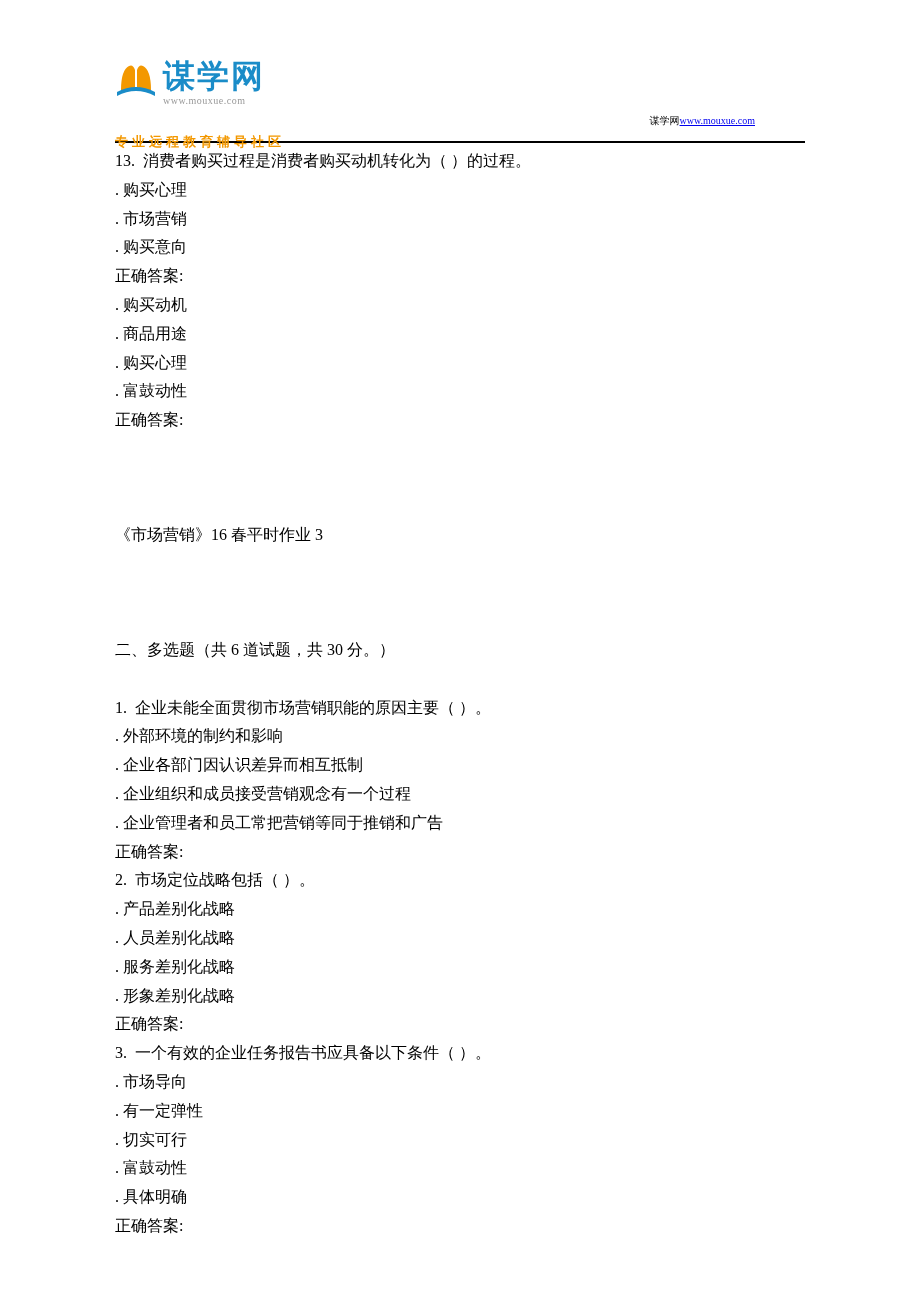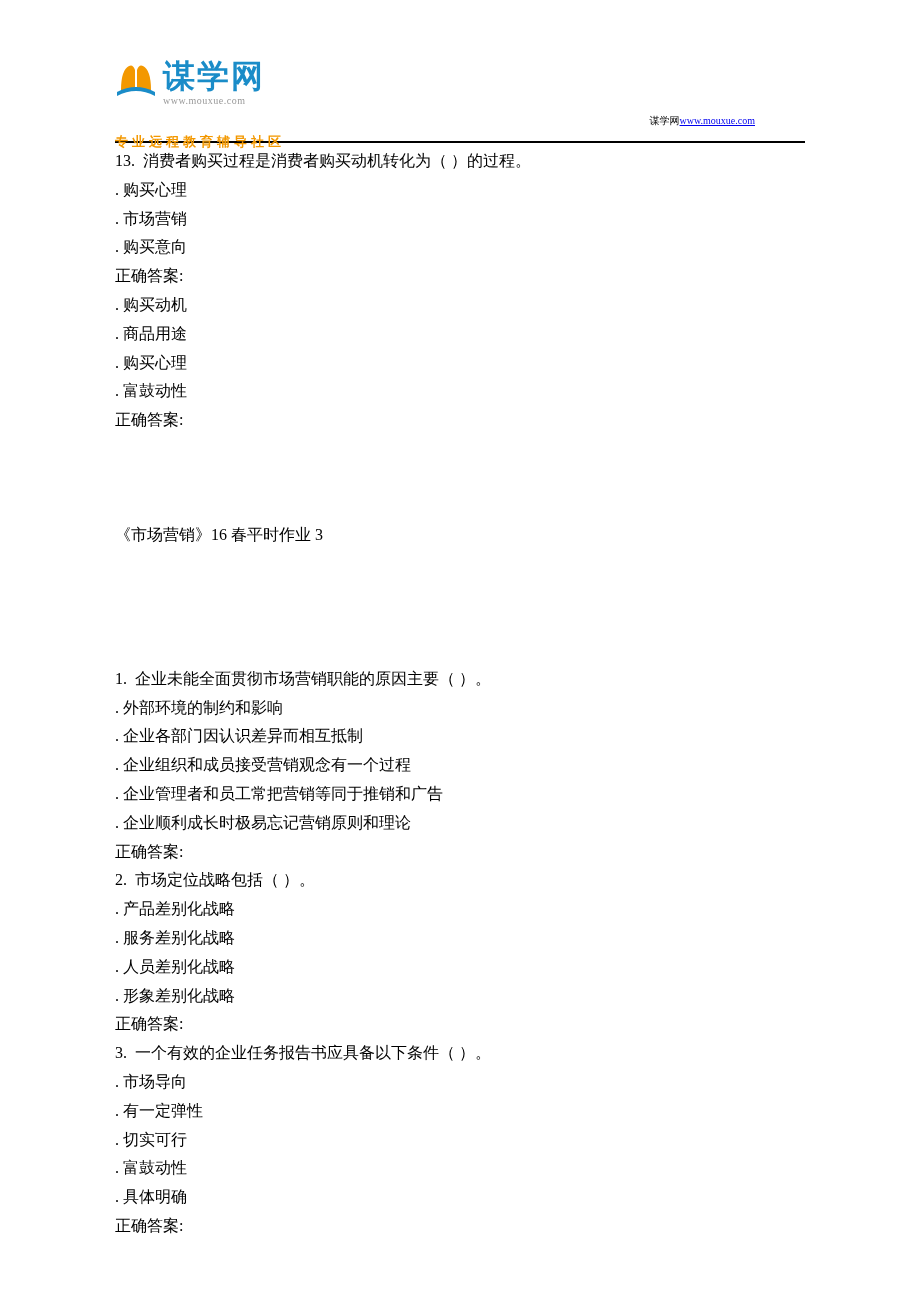--- a/index.html
+++ b/index.html
@@ -122,35 +122,35 @@
   <div class="line">. 购买心理</div>
   <div class="line">. 富鼓动性</div>
   <div class="line">正确答案:</div>
 
   <div class="section-gap"></div>
 
   <div class="line">《市场营销》16 春平时作业 3</div>
 
   <div class="section-gap"></div>
 
+  <div class="line">二、多选题（共 6 道试题，共 30 分。）</div>
 
   <div class="para-gap"></div>
 
   <div class="line">1.  企业未能全面贯彻市场营销职能的原因主要（ ）。</div>
   <div class="line">. 外部环境的制约和影响</div>
   <div class="line">. 企业各部门因认识差异而相互抵制</div>
   <div class="line">. 企业组织和成员接受营销观念有一个过程</div>
   <div class="line">. 企业管理者和员工常把营销等同于推销和广告</div>
-  <div class="line">. 企业顺利成长时极易忘记营销原则和理论</div>
   <div class="line">正确答案:</div>
 
   <div class="line">2.  市场定位战略包括（ ）。</div>
   <div class="line">. 产品差别化战略</div>
+  <div class="line">. 人员差别化战略</div>
   <div class="line">. 服务差别化战略</div>
-  <div class="line">. 人员差别化战略</div>
   <div class="line">. 形象差别化战略</div>
   <div class="line">正确答案:</div>
 
   <div class="line">3.  一个有效的企业任务报告书应具备以下条件（ ）。</div>
   <div class="line">. 市场导向</div>
   <div class="line">. 有一定弹性</div>
   <div class="line">. 切实可行</div>
   <div class="line">. 富鼓动性</div>
   <div class="line">. 具体明确</div>
   <div class="line">正确答案:</div>

